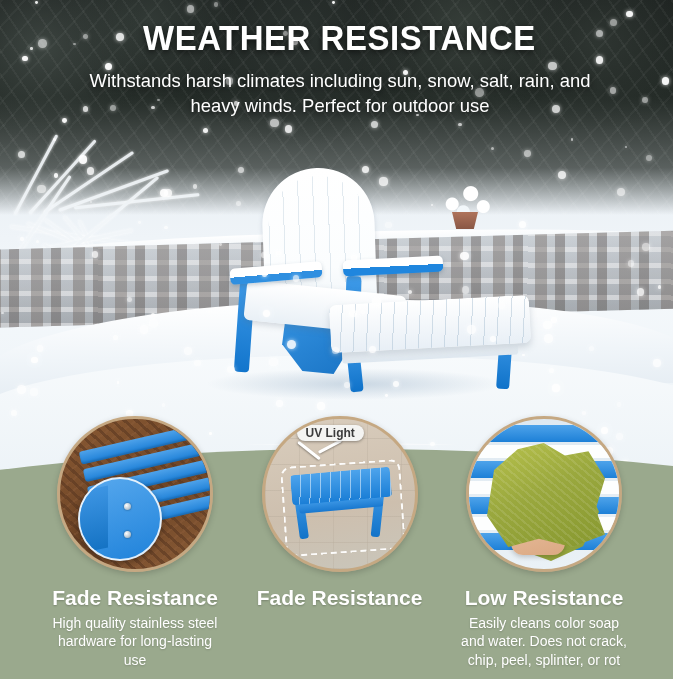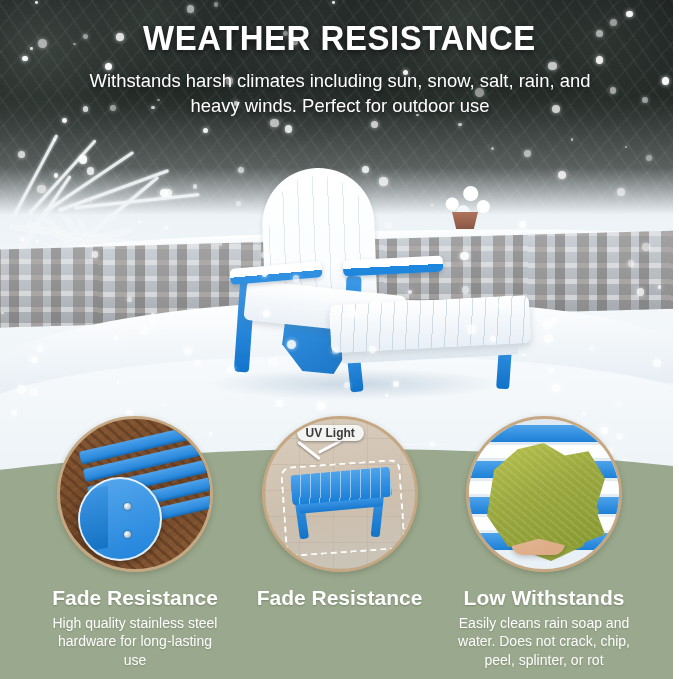--- a/index.html
+++ b/index.html
@@ -567,18 +567,18 @@
         <div class="c3-white" style="top:26px;"></div>
         <div class="c3-slat" style="top:42px;"></div>
         <div class="c3-white" style="top:62px;"></div>
         <div class="c3-slat" style="top:78px;"></div>
         <div class="c3-white" style="top:98px;"></div>
         <div class="c3-slat" style="top:114px;"></div>
         <div class="cloth2"></div>
         <div class="hand"></div>
         <div class="cloth"></div>
       </div>
-      <div class="f-title">Low Withstands</div>
-      <div class="f-desc">Easily cleans rain soap and water. Does not crack, chip, peel, splinter, or rot</div>
+      <div class="f-title">Low Resistance</div>
+      <div class="f-desc">Easily cleans color soap and water. Does not crack, chip, peel, splinter, or rot</div>
     </div>
 
   </div>
 </div>
 
 </body></html>

